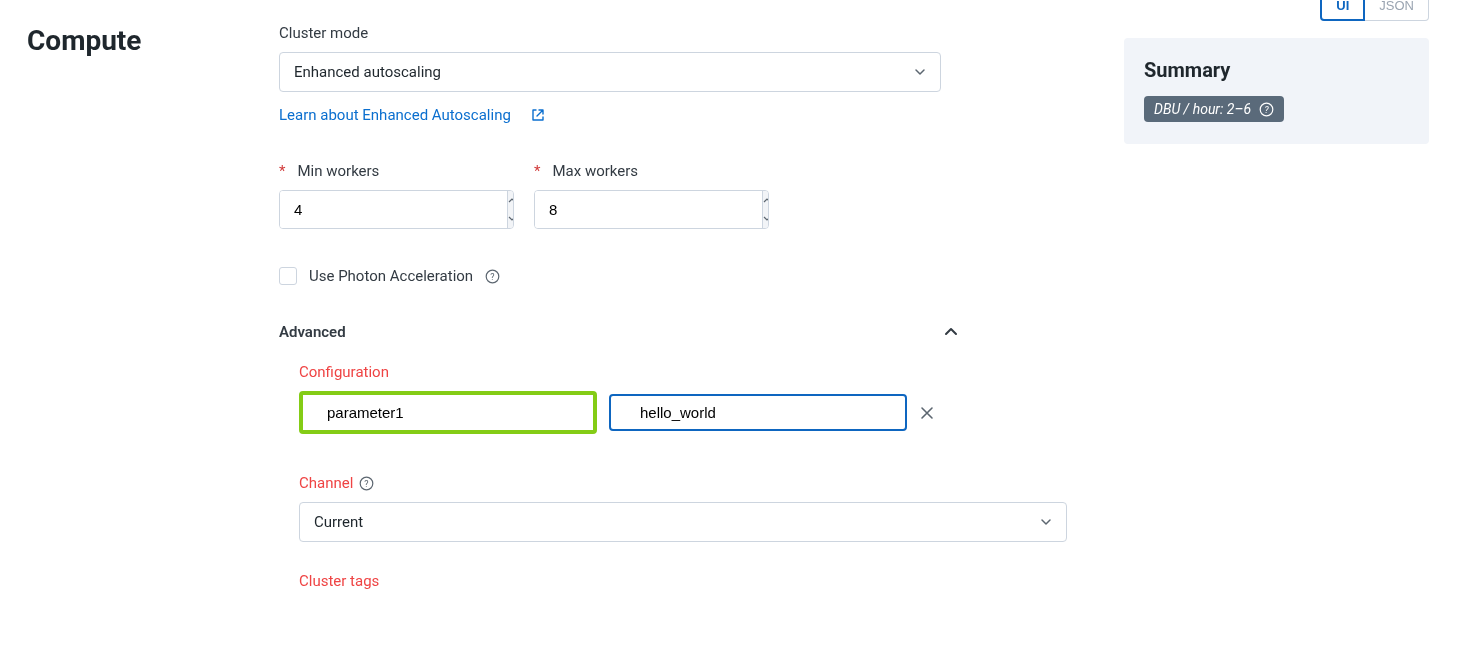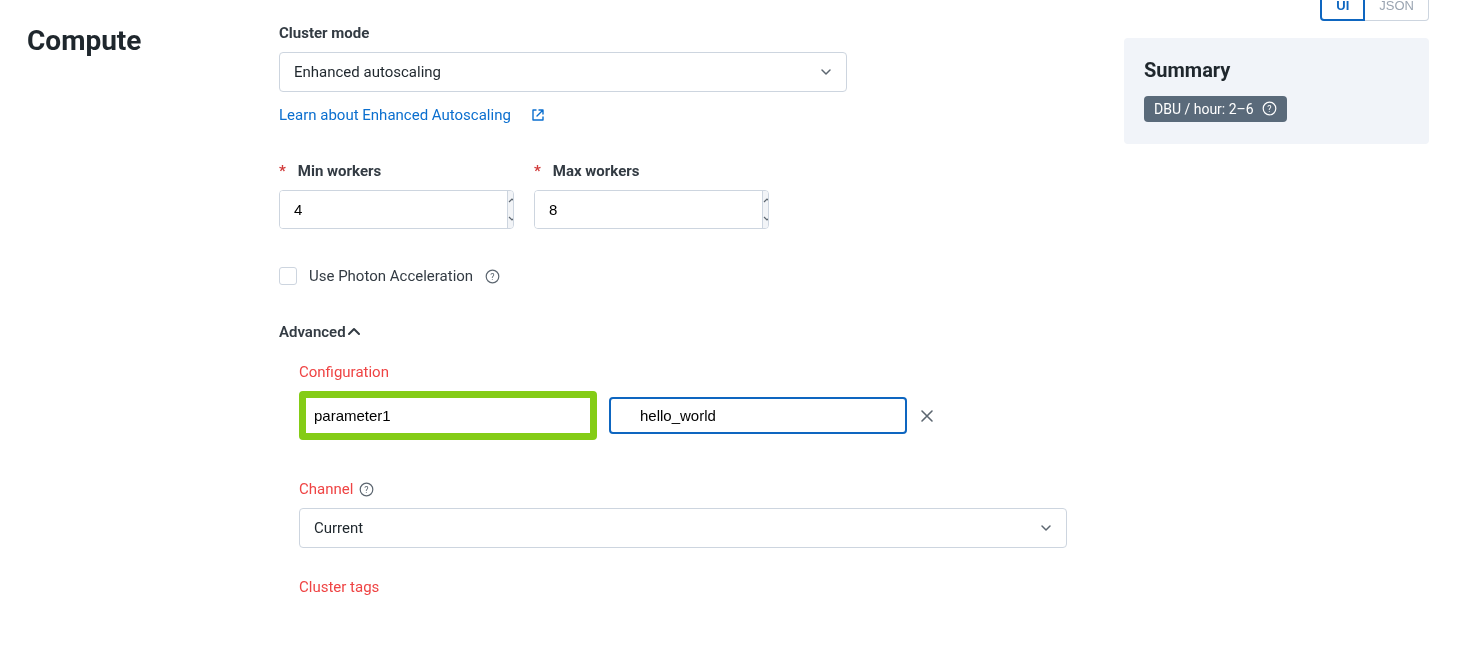--- a/index.html
+++ b/index.html
@@ -57,30 +57,29 @@
     width: 700px;
   }
 
   .field-label {
     font-size: 15px;
     color: #333b43;
     margin-bottom: 10px;
     display: flex;
     align-items: center;
     gap: 6px;
-    font-weight: bold;
   }
   .req::before {
     content: "*";
     color: #d13b3b;
     margin-right: 6px;
   }
 
   .select {
-    width: 568px;
+    width: 662px;
     border: 1px solid #cdd5df;
     border-radius: 4px;
     padding: 10px 14px;
     font-size: 15px;
     color: #1f272d;
     display: flex;
     justify-content: space-between;
     align-items: center;
     background: #fff;
     cursor: pointer;
@@ -154,21 +153,21 @@
     cursor: pointer;
   }
   .help-icon {
     width: 15px; height: 15px;
     display: inline-flex;
     cursor: pointer;
   }
 
   .section-header {
     display: flex;
-    justify-content: flex-start;
+    justify-content: space-between;
     align-items: center;
     width: 680px;
     cursor: pointer;
   }
   .section-header .title {
     font-size: 15px;
     font-weight: 600;
     color: #333b43;
   }
   .chevron-up { width: 16px; height: 16px; }
@@ -185,23 +184,23 @@
     align-items:center;
     gap:6px;
   }
 
   .config-row {
     display: flex;
     align-items: center;
     gap: 12px;
   }
   .text-input {
-    border: 7px solid #84cc16;
-    border-radius: 4px;
-    padding: 9px 8px;
+    border: 4px solid #84cc16;
+    border-radius: 4px;
+    padding: 9px 24px;
     font-size: 15px;
     width: 298px;
     outline: none;
   }
   .text-input.focused {
     border: 2px solid #0e66c0;
     padding: 8px 29px;
   }
   .close-btn {
     width: 16px; height: 16px;
@@ -230,27 +229,28 @@
     padding: 20px 20px 22px 20px;
   }
   .summary-title {
     font-size: 20px;
     font-weight: 700;
     color: #1f272d;
     margin-bottom: 14px;
   }
   .dbu-badge {
     display: inline-flex;
-    align-items: flex-start;
+    align-items: center;
     gap: 8px;
     background: #5a6a7a;
     color: #fff;
     border-radius: 4px;
     padding: 5px 10px;
     font-size: 14px;
+    font-style: italic;
   }
   .dbu-badge .help-icon svg circle { stroke: #fff; }
   .dbu-badge .help-icon svg text { fill: #fff; }
 
   .spacer-xs { height: 10px; }
   .spacer-sm { height: 14px; }
   .spacer-md { height: 30px; }
   .spacer-lg { height: 38px; }
 </style>
 </head>

